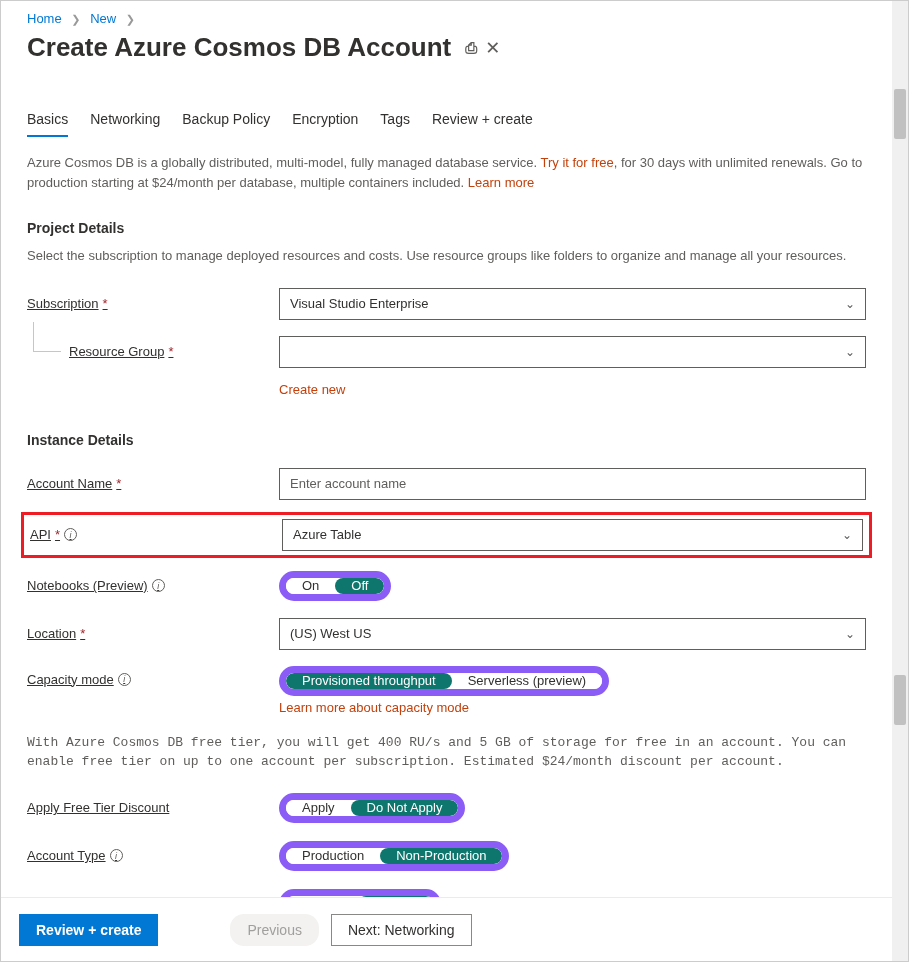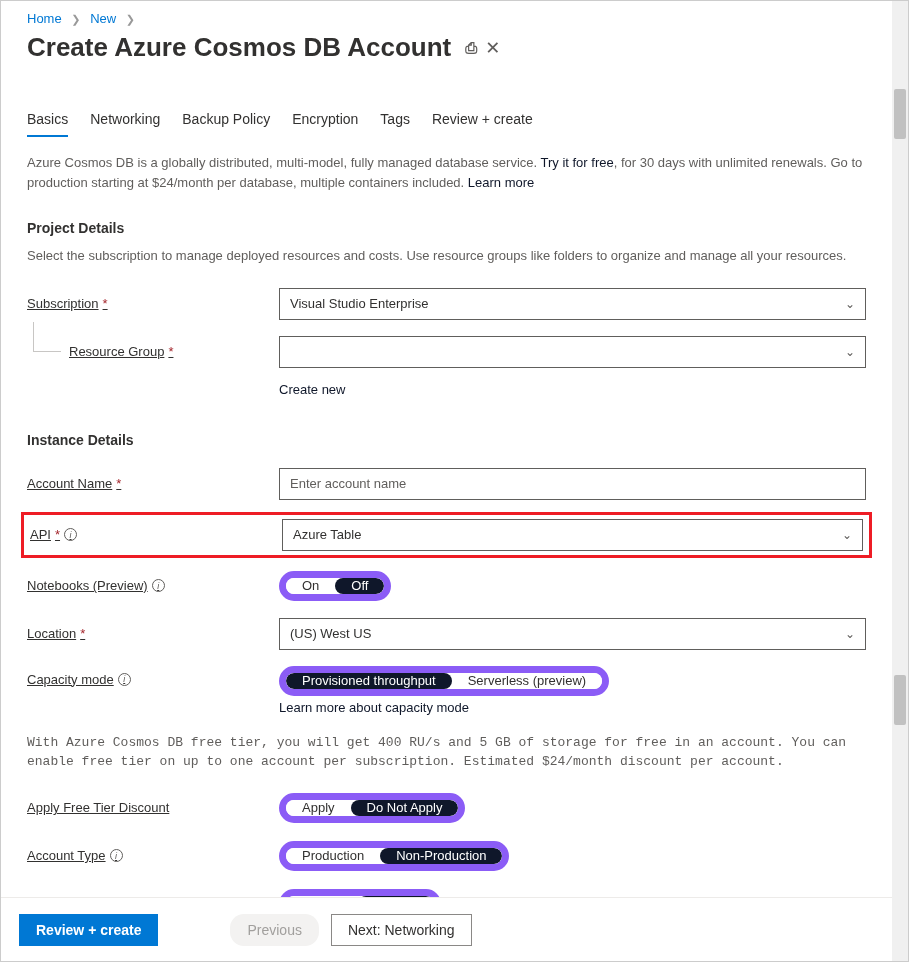--- a/index.html
+++ b/index.html
@@ -22,42 +22,42 @@
   .breadcrumb .sep { margin: 0 6px; color: #999; font-size:11px;}
   .title-row { display:flex; align-items:center; margin-bottom: 18px;}
   .title { font-size: 26px; font-weight: 600; color: #323130; display:flex; align-items:center;}
   .pin-icon { font-size: 15px; margin-left: 14px; color:#605e5c;}
   .close-btn { font-size: 18px; color:#605e5c; cursor:pointer; padding: 4px 8px;}
   .spacer { height: 30px; }
   .tabs { display:flex; gap: 22px; border-bottom:none; margin-bottom: 16px;}
   .tab { font-size: 14px; color:#323130; padding-bottom: 8px; border-bottom: 2px solid transparent; cursor:pointer;}
   .tab.active { border-bottom-color:#0078d4; color:#323130; font-weight: 400;}
   .intro { font-size: 13px; color:#605e5c; margin-bottom: 28px; line-height: 1.5;}
-  .intro a, .link { color:#0f172a; text-decoration:none; }
+  .intro a, .link { color:#c2410c; text-decoration:none; }
   .section-heading { font-size: 14px; font-weight: 600; margin-bottom: 10px;}
   .section-desc { font-size: 13px; color:#605e5c; margin-bottom: 22px; line-height:1.5;}
   .form-row { display:flex; align-items:center; margin-bottom: 16px; min-height: 32px;}
   .form-row .label { width: 252px; font-size: 13px; color:#323130; display:flex; align-items:center; gap:4px;text-decoration:underline;}
   .form-row .label .req { color:#a4262c; }
   .form-row .label.indent { padding-left: 42px; position:relative;}
   .indent-line { position:absolute; left:6px; top:-22px; width:28px; height:30px; border-left:1px solid #c8c6c4; border-bottom:1px solid #c8c6c4;}
   .form-row .control { flex:1; }
   .select, .text-input {
     width: 100%; height: 32px; border:1px solid #605e5c; padding: 0 10px;
     font-size: 13px; color:#323130; background:#fff; display:flex; align-items:center;
     justify-content:space-between;
   }
   .select .chev { font-size:12px; color:#605e5c;}
   .text-input.placeholder { color:#605e5c;}
   .info-icon { display:inline-flex; width:13px; height:13px; border:1px solid #605e5c;
     border-radius:50%; font-size:9px; align-items:center; justify-content:center; color:#605e5c; font-style:italic;}
   .sublink { font-size:13px; margin-top:4px; display:inline-block;}
   .pill-group { display:flex; border:7px solid #8b5cf6; border-radius:16px; overflow:hidden; height:30px; width:fit-content;}
   .pill { padding: 0 16px; display:flex; align-items:center; font-size:13px; color:#323130; cursor:pointer; background:#fff;}
-  .pill.active { background:#0f172a; color:#fff; border-radius:14px;}
+  .pill.active { background:#0f766e; color:#fff; border-radius:14px;}
   .highlight-box { border:3px solid #ee1c25; padding: 4px 6px; margin: -4px -6px 12px -6px;}
   .para { font-size:13px; color:#605e5c; line-height:1.5; margin: 18px 0 20px 0; font-family: Liberation Mono, monospace;}
   .footer {
     position:absolute; bottom:0; left:0; right:16px; height: 64px;
     border-top:1px solid #edebe9; display:flex; align-items:center; padding: 0 18px; gap: 12px; background:#fff;
   }
   .btn { height:32px; padding: 0 16px; font-size: 14px; border:1px solid transparent; cursor:pointer; display:flex; align-items:center;}
   .btn.primary { background:#0078d4; color:#fff; font-weight:600;}
   .btn.secondary { background:#f3f2f1; color:#a19f9d;border-radius:14px;}
   .btn.outline { background:#fff; border-color:#8a8886; color:#323130;}

